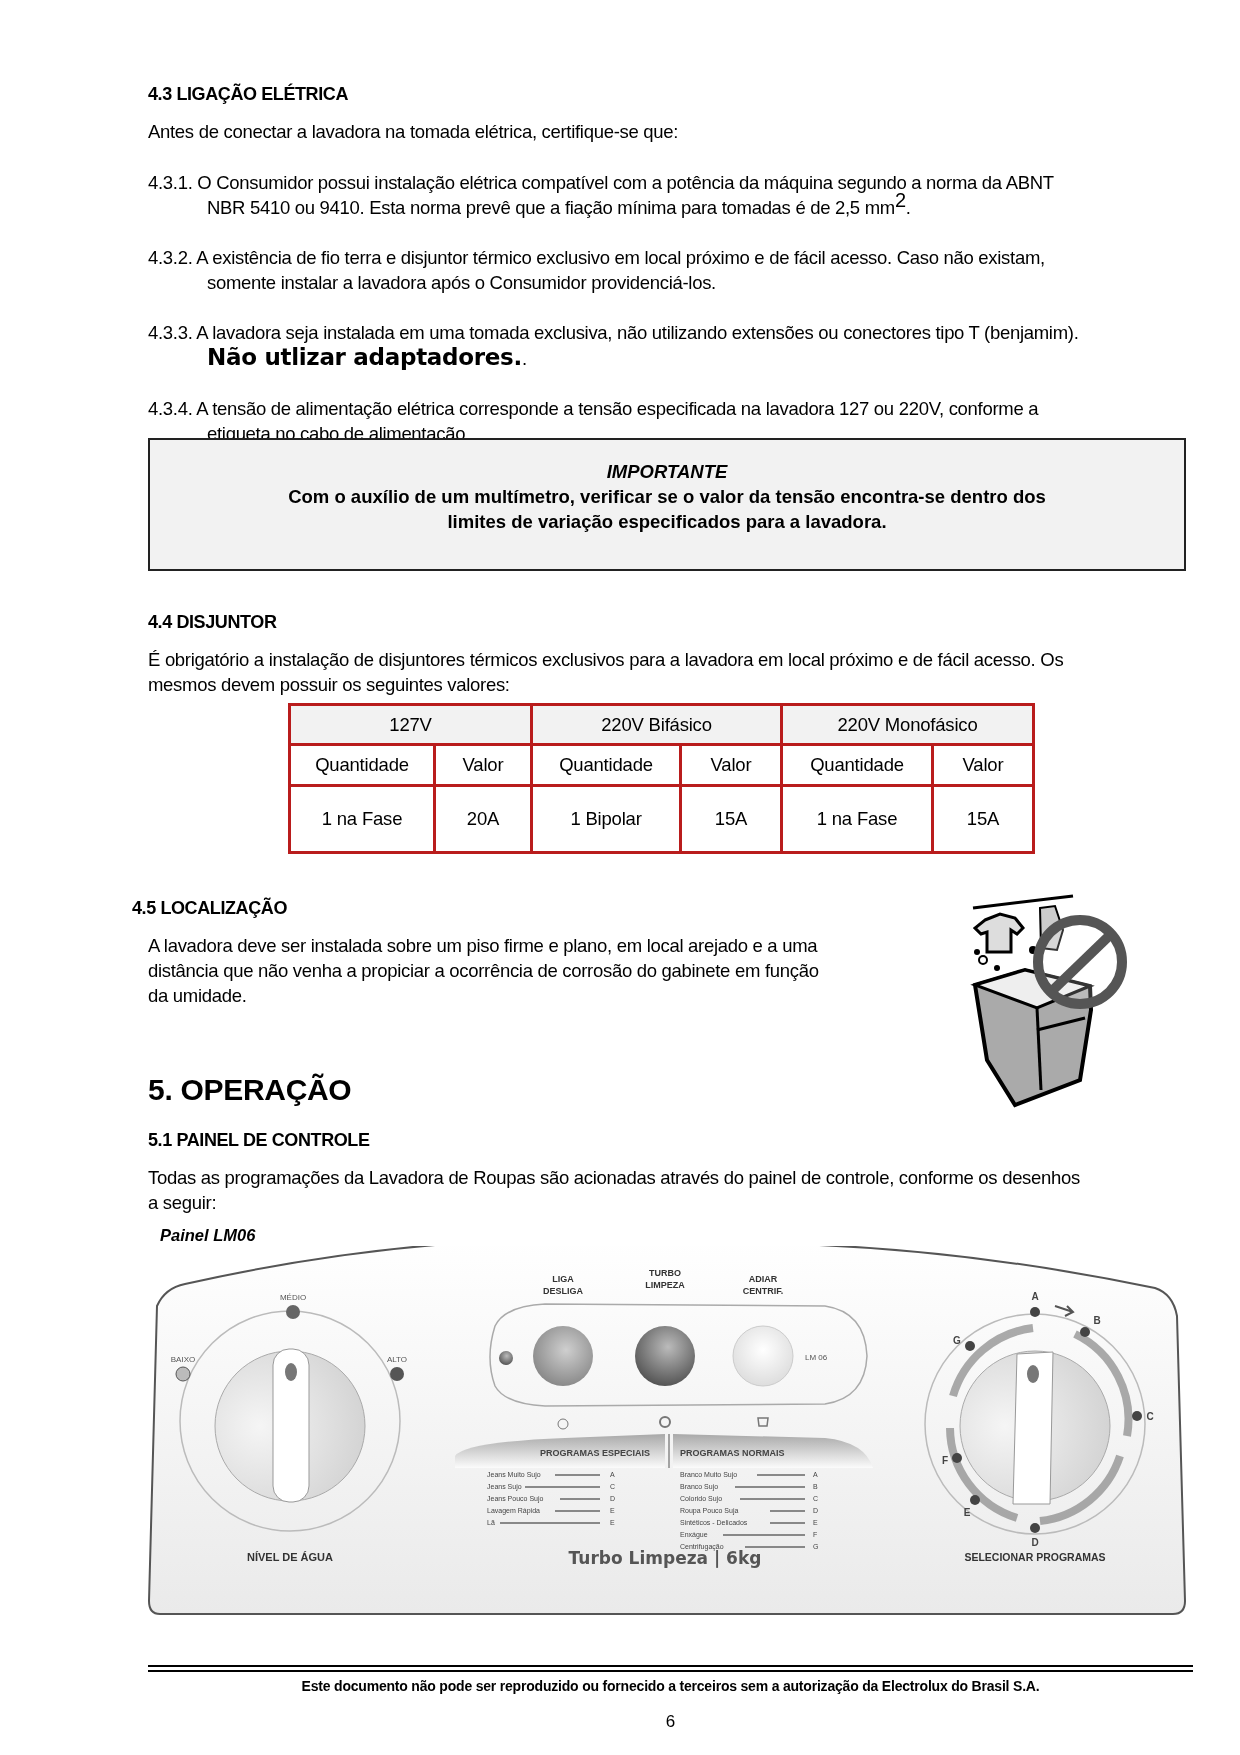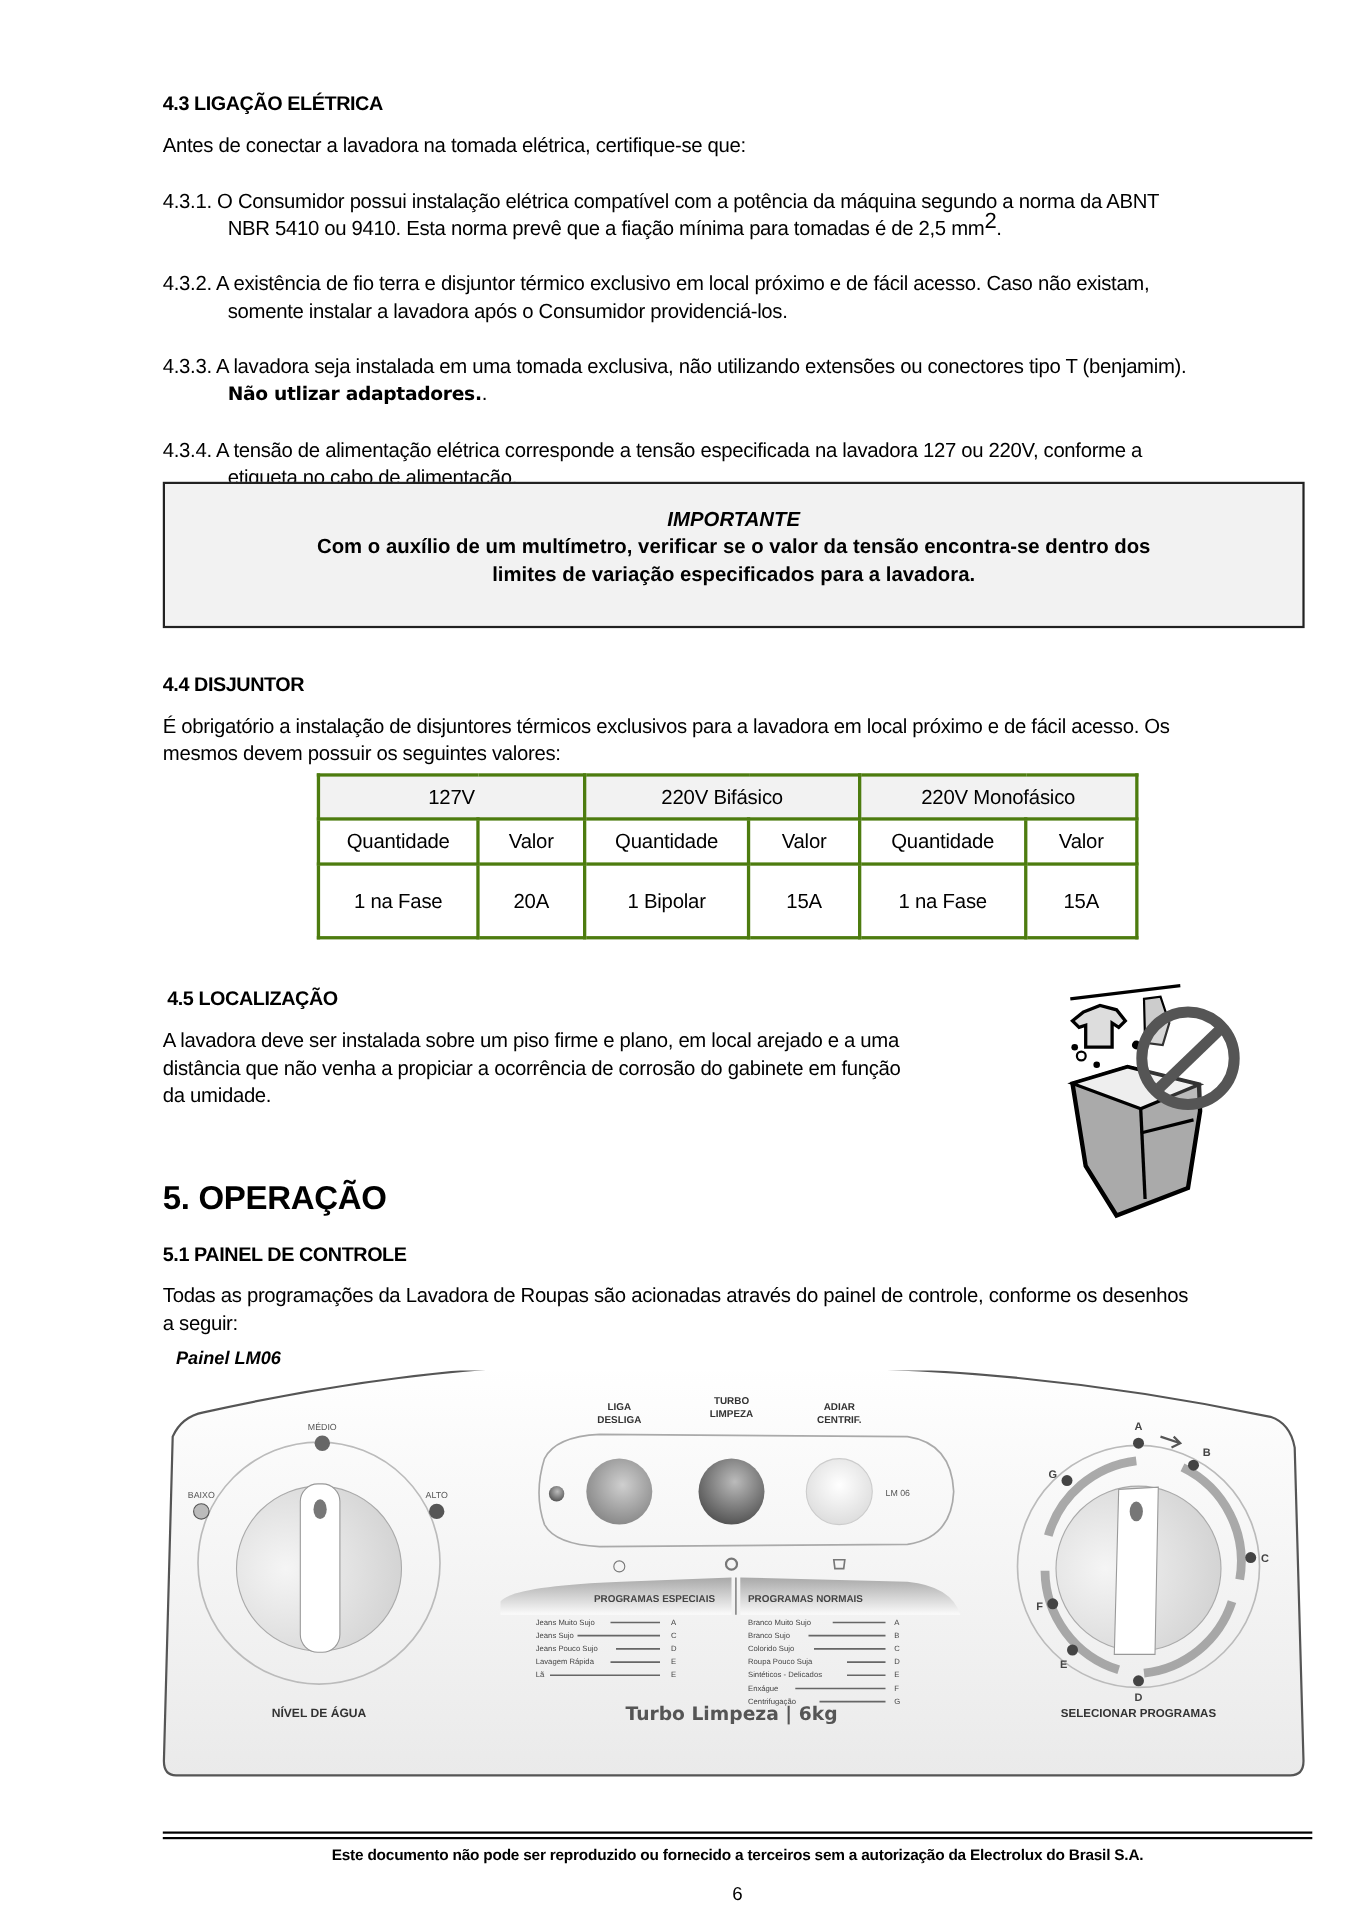--- a/index.html
+++ b/index.html
@@ -10,21 +10,21 @@
   .h{font-weight:bold;font-size:18px;line-height:24px;letter-spacing:-0.4px;}
   .item{position:absolute;left:148px;width:1045px;}
   .item .cont{display:block;padding-left:59px;}
   .imp-box{position:absolute;left:148px;top:438px;width:1038px;height:133px;
            border:2px solid #222;background:#f2f2f2;box-sizing:border-box;text-align:center;
            font-size:18.5px;line-height:25px;}
   .imp-box .t{font-weight:bold;font-style:italic;margin-top:19px;}
   .imp-box .b{font-weight:bold;}
   table.dj{position:absolute;left:288px;top:703px;border-collapse:collapse;
            font-size:18.5px;letter-spacing:-0.2px;}
-  table.dj td{border:3px solid #4d7c0f;text-align:center;padding:0;}
+  table.dj td{border:3px solid #b91c1c;text-align:center;padding:0;}
   table.dj tr.r1 td{height:37px;background:#f2f2f2;}
   table.dj tr.r2 td{height:38px;}
   table.dj tr.r3 td{height:64px;}
   .panel{position:absolute;left:145px;top:1246px;width:1045px;height:385px;}
   .footer-line{position:absolute;left:148px;width:1045px;background:#000;}
   .footer-txt{position:absolute;left:148px;width:1045px;top:1678px;text-align:center;
               font-weight:bold;font-size:14px;letter-spacing:-0.2px;}
   .page-num{position:absolute;left:148px;width:1045px;top:1712px;text-align:center;font-size:17px;}
   .pl{font-family:"Liberation Sans",sans-serif;fill:#555;}
 </style>
@@ -42,21 +42,21 @@
 
 <div class="item txt" style="top:232px;">
   <span>4.3.2.</span>
   <span>A existência de fio terra e disjuntor térmico exclusivo em local próximo e de fácil acesso. Caso não existam,</span>
   <span class="cont">somente instalar a lavadora após o Consumidor providenciá-los.</span>
 </div>
 
 <div class="item txt" style="top:307px;">
   <span>4.3.3.</span>
   <span>A lavadora seja instalada em uma tomada exclusiva, não utilizando extensões ou conectores tipo T (benjamim).</span>
-  <span class="cont"><b style="font-family:'DejaVu Sans',sans-serif;font-size:17px;">Não utlizar adaptadores.</b><span>.</span></span>
+  <span class="cont"><b style="font-family:'DejaVu Sans',sans-serif;font-size:23px;">Não utlizar adaptadores.</b><span>.</span></span>
 </div>
 
 <div class="item txt" style="top:383px;">
   <span>4.3.4.</span>
   <span>A tensão de alimentação elétrica corresponde a tensão especificada na lavadora 127 ou 220V, conforme a</span>
   <span class="cont">etiqueta no cabo de alimentação.</span>
 </div>
 
 <div class="imp-box">
   <div class="t">IMPORTANTE</div>
@@ -87,21 +87,21 @@
     <td>1 na Fase</td>
     <td>20A</td>
     <td>1 Bipolar</td>
     <td>15A</td>
     <td>1 na Fase</td>
     <td>15A</td>
   </tr>
 </tbody>
   </table>
 
-<div class="abs h" style="left:152px;top:896px;">4.5 LOCALIZAÇÃO</div>
+<div class="abs h" style="left:132px;top:896px;">4.5 LOCALIZAÇÃO</div>
 <div class="abs txt" style="left:148px;top:920px;">A lavadora deve ser instalada sobre um piso firme e plano, em local arejado e a uma</div>
 <div class="abs txt" style="left:148px;top:945px;">distância que não venha a propiciar a ocorrência de corrosão do gabinete em função</div>
 <div class="abs txt" style="left:148px;top:970px;">da umidade.</div>
 
 <svg class="abs" style="left:945px;top:890px;" width="200" height="225" viewBox="0 0 200 225">
   <path d="M28 18 L128 6" stroke="#000" stroke-width="3" fill="none"></path>
   <path d="M40 30 L55 24 L70 28 L78 38 L72 44 L66 40 L66 62 L42 62 L42 42 L36 44 L30 38 Z" fill="#ddd" stroke="#000" stroke-width="3"></path>
   <path d="M95 18 L110 16 L118 40 L112 60 L96 58 Z" fill="#ccc" stroke="#000" stroke-width="2"></path>
   <circle cx="32" cy="62" r="3" fill="#000"></circle>
     <circle cx="38" cy="70" r="4" fill="none" stroke="#000" stroke-width="2"></circle>

